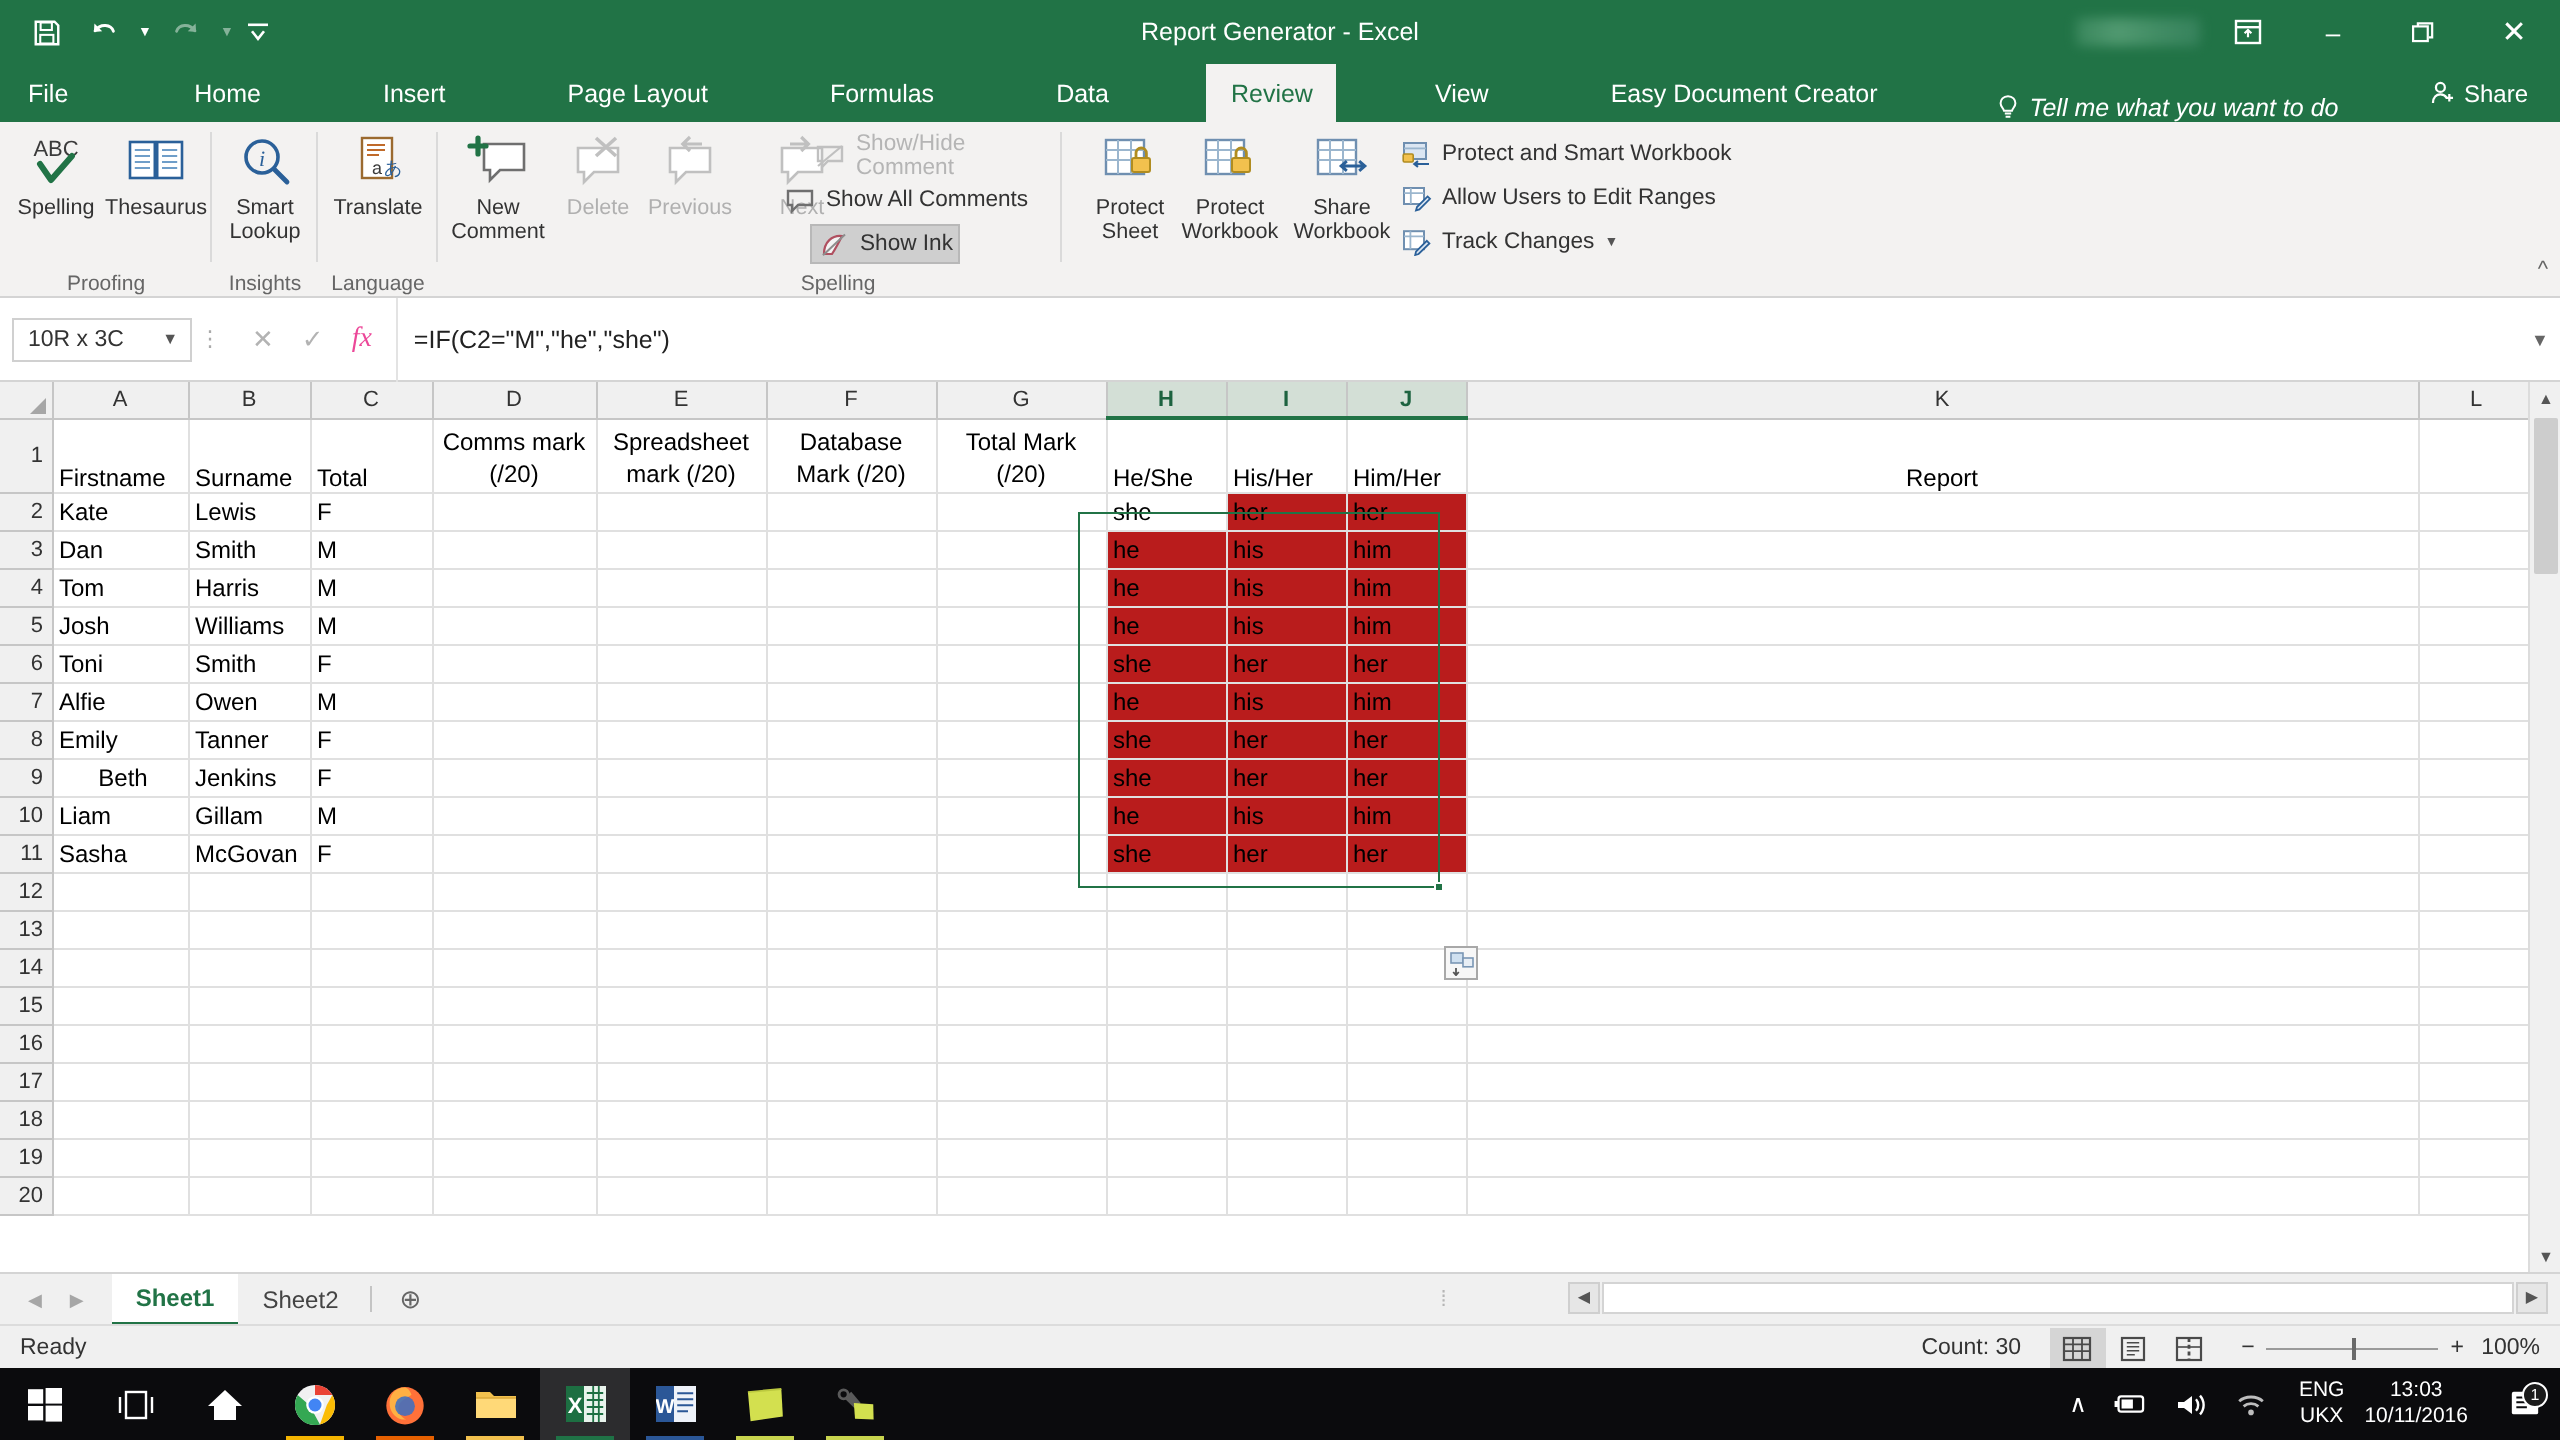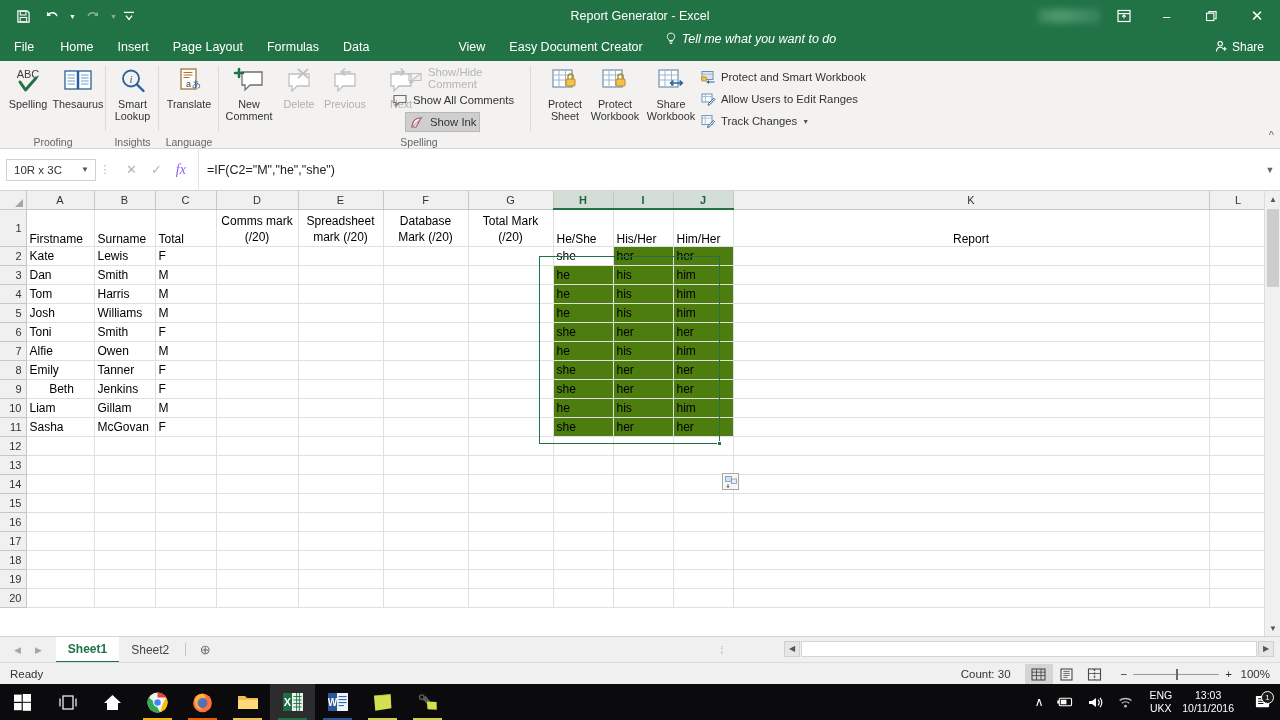--- a/index.html
+++ b/index.html
@@ -37,21 +37,21 @@
   .winbtn {
     width: 45px; height: 32px; display: flex; align-items: center; justify-content: center;
     color: #fff; font-size: 13px;
   }
   .winbtn.ribbondisp { width: 40px; }
   .winbtn.close { width: 46px; font-size: 15px; }
 
   
   .tabsrow {
     position: absolute; top: 32px; left: 0; width: 1280px; height: 29px;
-    background: #217346; display: flex; align-items: flex-start;
+    background: #217346; display: flex; align-items: flex-end; gap: 37px;
   }
   .tab {
     display: flex; align-items: center; padding: 0 12px;
     font-size: 12.5px; color: #fff; height: 29px; white-space: nowrap;
   }
   .tab.filetab { background: #217346; padding: 0 14px; }
   .tab.active { background: #f3f2f1; color: #217346; margin-top: 32px; }
   .tellme {
     display: flex; align-items: center; gap: 5px; padding: 0 10px;
     font-size: 12.5px; color: #fff; font-style: italic;
@@ -104,21 +104,21 @@
   .namebox {
     margin-left: 6px; width: 90px; height: 22px;
     border: 1px solid #d0d0d0; background: #fff;
     display: flex; align-items: center; font-size: 11.5px; color: #333;
     padding-left: 7px; position: relative;
   }
   .namebox .caret { position: absolute; right: 6px; font-size: 8px; color: #555; }
   .fb-dots { width: 18px; text-align: center; color: #aaa; font-size: 11px; letter-spacing: 0; }
   .fb-icons { display: flex; align-items: center; gap: 14px; padding: 0 12px; }
   .fb-icons span { font-size: 13px; color: #b3b3b3; }
-  .fb-icons span.fx { font-style: italic; font-family: "Liberation Serif", serif; color: #8b5cf6; font-size: 14px; }
+  .fb-icons span.fx { font-style: italic; font-family: "Liberation Serif", serif; color: #ec4899; font-size: 14px; }
   .fb-input {
     flex: 1; height: 42px; display: flex; align-items: center;
     font-size: 12.5px; color: #222; padding-left: 8px;
     border-left: 1px solid #e3e3e3;
   }
   .fb-expand { width: 20px; text-align: center; color: #666; font-size: 9px; }
 
   
   .gridwrap { position: absolute; top: 191px; left: 0; width: 1280px; height: 445px; background: #fff; }
   table.grid { border-collapse: collapse; table-layout: fixed; }
@@ -144,21 +144,21 @@
     width: 26px; height: 19px; background: #f0f0f0;
     border-right: 1px solid #c6c6c6; border-bottom: 1px solid #c6c6c6;
     font-size: 11px; color: #333; text-align: right; padding-right: 4px;
   }
   td.cell {
     height: 19px; border-right: 1px solid #e0e0e0; border-bottom: 1px solid #e0e0e0;
     font-size: 12px; color: #000; padding-left: 3px; overflow: hidden; white-space: nowrap;
   }
   td.cell.hdr1 { font-weight: normal; vertical-align: bottom; }
   td.cell.ctr { text-align: center; padding-left: 0; }
-  td.cell.selfill { background: #4d7c0f; }
+  td.cell.selfill { background: #b91c1c; }
   td.cell.active { background: #ffffff; }
   tr.hrow1 td.cell { height: 37px; }
   .twoline { display: block; line-height: 1.32; }
 
   
   .selbox {
     position: absolute; border: 1px solid #217346; pointer-events: none;
   }
   .selbox .handle {
     position: absolute; right: -3px; bottom: -3px; width: 5px; height: 5px;

